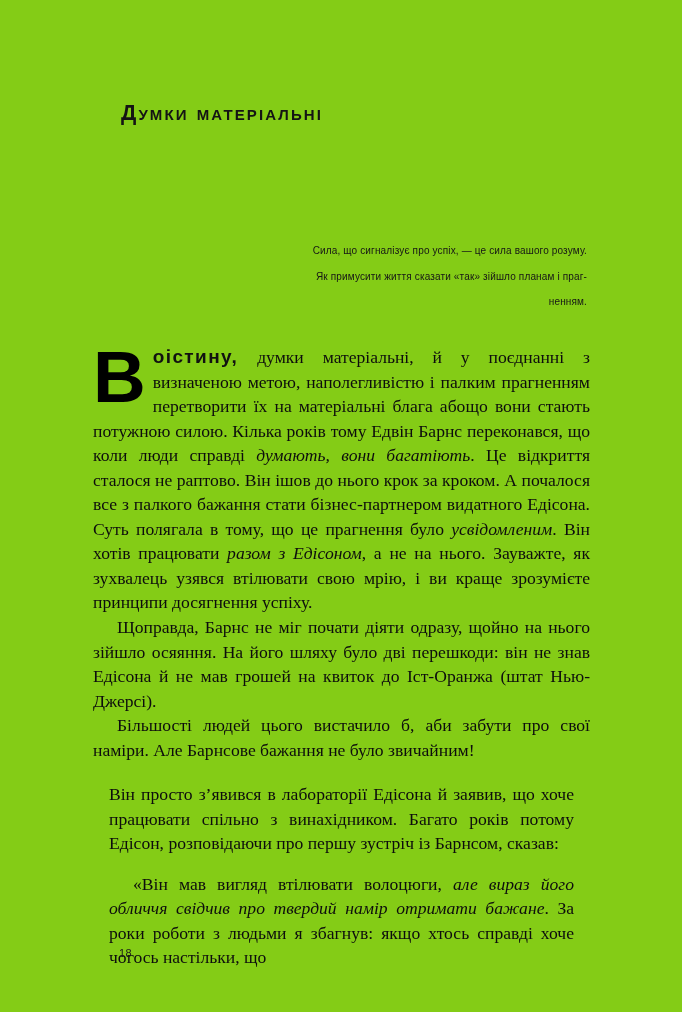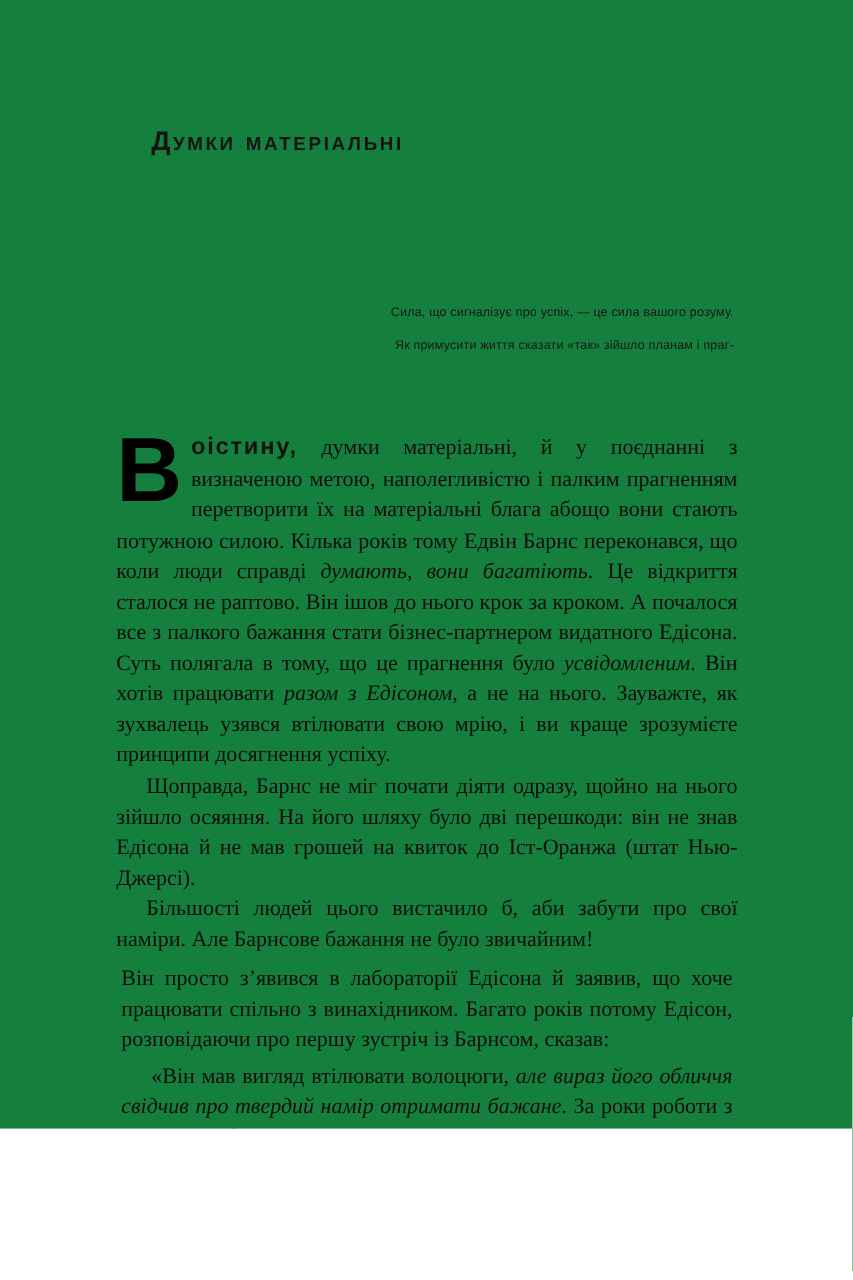--- a/index.html
+++ b/index.html
@@ -5,22 +5,22 @@
 <style>
   html, body {
     margin: 0;
     padding: 0;
     background: #ffffff;
   }
 
   .page {
     position: relative;
     width: 682px;
-    height: 903px;
-    background: #15803d;
+    height: 1012px;
+    background: #84cc16;
     overflow: hidden;
     color: #000000;
     -webkit-font-smoothing: antialiased;
   }
 
   
   .chapter-title {
     position: absolute;
     left: 121px;
     top: 88px;
@@ -126,21 +126,21 @@
     width: 497px;
     font-family: "Liberation Serif", serif;
     font-size: 17.6px;
     line-height: 24.55px;
     color: #0d0d0d;
     text-align: justify;
     text-justify: inter-word;
   }
 
   .body-block-2 p {
-    margin: 4px;
+    margin: 16px;
   }
 
   .body-block-2 p.indent {
     text-indent: 24px;
   }
 
   
   .folio {
     position: absolute;
     left: 119px;
@@ -154,20 +154,21 @@
 </head>
 <body>
 
 <div class="page">
 
   <h1 class="chapter-title">Думки матеріальні</h1>
 
   <div class="epigraph">
     <div>Сила, що сигналізує про успіх, — це сила вашого розуму.</div>
     <div>Як примусити життя сказати «так» зійшло планам і праг-</div>
+    <div>ненням.</div>
   </div>
 
   <div class="body-block">
 
     <p class="dropcap-para">
       <span class="dropcap">В</span><span class="lead-caps">оістину,</span><span> думки матеріальні, й у поєднанні з визначеною метою, наполегливістю і палким прагненням перетворити їх на матеріальні блага абощо вони стають потужною силою. Кілька років тому Едвін Барнс переконався, що коли люди справді </span><em>думають, вони багатіють</em><span>. Це відкриття сталося не раптово. Він ішов до нього крок за кроком. А почалося все з палкого бажання стати бізнес-партнером видатного Едісона. Суть полягала в тому, що це прагнення було </span><em>усвідомленим</em><span>. Він хотів працювати </span><em>разом з Едісоном</em><span>, а не на нього. Зауважте, як зухвалець узявся втілювати свою мрію, і ви краще зрозумієте принципи досягнення успіху.</span>
     </p>
 
     <p class="indent">Щоправда, Барнс не міг почати діяти одразу, щойно на нього зійшло осяяння. На його шляху було дві перешкоди: він не знав Едісона й не мав грошей на квиток до Іст-Оранжа (штат Нью-Джерсі).</p>
 

